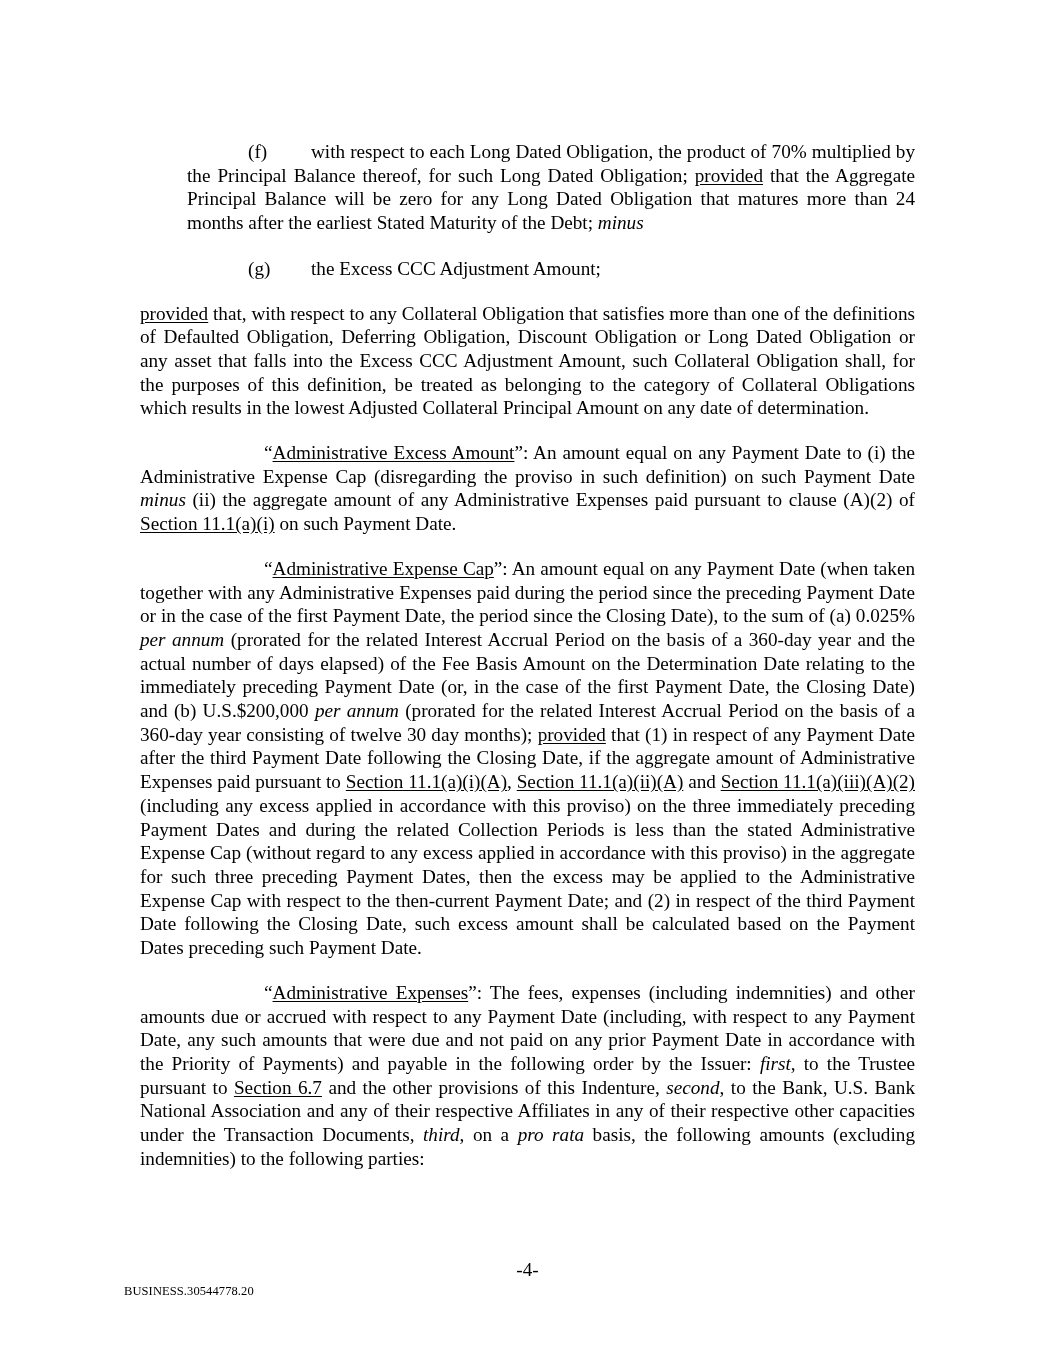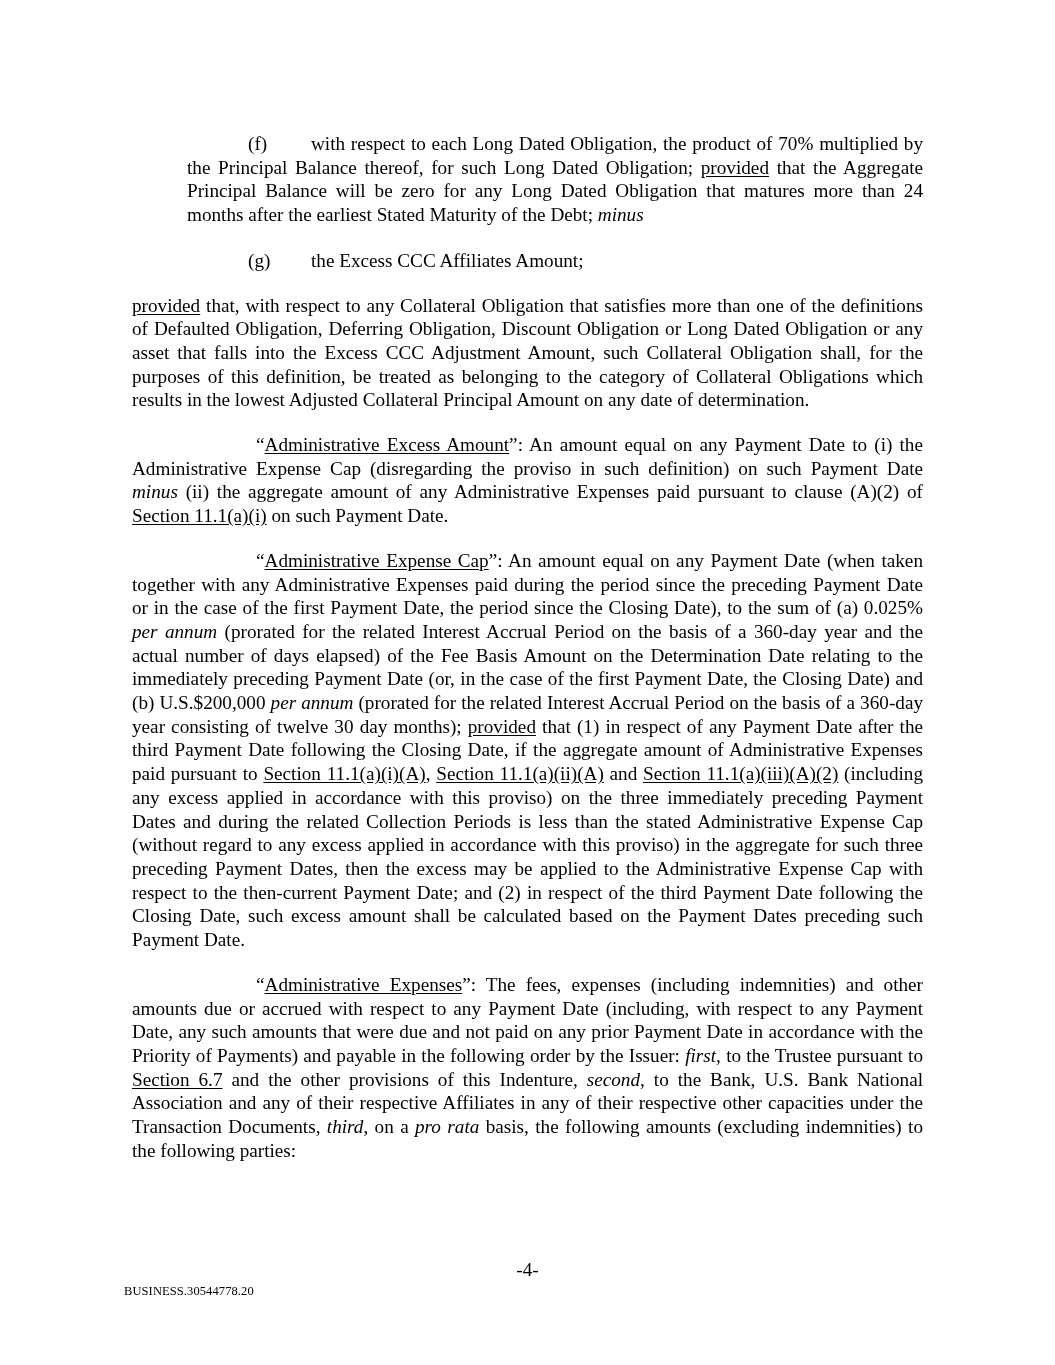--- a/index.html
+++ b/index.html
@@ -17,21 +17,21 @@
     }
     .page {
       position: absolute;
       left: 124px;
       top: 124px;
       width: 807px;
       font-size: 19.2px;
       line-height: 23.7px;
     }
     .para {
-      margin: 8px;
+      margin: 16px;
       text-align: justify;
     }
     .clause {
       margin-left: 63px;
       text-indent: 61px;
       position: relative;
     }
     .clause .label {
       display: inline-block;
       width: 63px;
@@ -67,21 +67,21 @@
       letter-spacing: 0.1px;
     }
   </style>
 </head>
 <body>
 
 <div class="page">
 
   <p class="para clause"><span class="label">(f)</span><span>with respect to each Long Dated Obligation, the product of 70% multiplied by the Principal Balance thereof, for such Long Dated Obligation; </span><u>provided</u><span> that the Aggregate Principal Balance will be zero for any Long Dated Obligation that matures more than 24 months after the earliest Stated Maturity of the Debt; </span><i>minus</i></p>
 
-  <p class="para clause-g"><span class="label">(g)</span><span>the Excess CCC Affiliates Amount;</span></p>
+  <p class="para clause-g"><span class="label">(g)</span><span>the Excess CCC Adjustment Amount;</span></p>
 
   <p class="para gap"><u>provided</u><span> that, with respect to any Collateral Obligation that satisfies more than one of the definitions of Defaulted Obligation, Deferring Obligation, Discount Obligation or Long Dated Obligation or any asset that falls into the Excess CCC Adjustment Amount, such Collateral Obligation shall, for the purposes of this definition, be treated as belonging to the category of Collateral Obligations which results in the lowest Adjusted Collateral Principal Amount on any date of determination.</span></p>
 
   <p class="para gap defn"><span>“</span><u>Administrative Excess Amount</u><span>”:  </span><span>An amount equal on any Payment Date to (i) the Administrative Expense Cap (disregarding the proviso in such definition) on such Payment Date </span><i>minus</i><span> (ii) the aggregate amount of any Administrative Expenses paid pursuant to clause (A)(2) of </span><u>Section 11.1(a)(i)</u><span> on such Payment Date.</span></p>
 
   <p class="para gap defn"><span>“</span><u>Administrative Expense Cap</u><span>”:  </span><span>An amount equal on any Payment Date (when taken together with any Administrative Expenses paid during the period since the preceding Payment Date or in the case of the first Payment Date, the period since the Closing Date), to the sum of (a) 0.025% </span><i>per annum</i><span> (prorated for the related Interest Accrual Period on the basis of a 360-day year and the actual number of days elapsed) of the Fee Basis Amount on the Determination Date relating to the immediately preceding Payment Date (or, in the case of the first Payment Date, the Closing Date) and (b) U.S.$200,000 </span><i>per annum</i><span> (prorated for the related Interest Accrual Period on the basis of a 360-day year consisting of twelve 30 day months); </span><u>provided</u><span> that (1) in respect of any Payment Date after the third Payment Date following the Closing Date, if the aggregate amount of Administrative Expenses paid pursuant to </span><u>Section 11.1(a)(i)(A)</u><span>, </span><u>Section 11.1(a)(ii)(A)</u><span> and </span><u>Section 11.1(a)(iii)(A)(2)</u><span> (including any excess applied in accordance with this proviso) on the three immediately preceding Payment Dates and during the related Collection Periods is less than the stated Administrative Expense Cap (without regard to any excess applied in accordance with this proviso) in the aggregate for such three preceding Payment Dates, then the excess may be applied to the Administrative Expense Cap with respect to the then-current Payment Date; and (2) in respect of the third Payment Date following the Closing Date, such excess amount shall be calculated based on the Payment Dates preceding such Payment Date.</span></p>
 
   <p class="para gap defn"><span>“</span><u>Administrative Expenses</u><span>”:  </span><span>The fees, expenses (including indemnities) and other amounts due or accrued with respect to any Payment Date (including, with respect to any Payment Date, any such amounts that were due and not paid on any prior Payment Date in accordance with the Priority of Payments) and payable in the following order by the Issuer:  </span><i>first</i><span>, to the Trustee pursuant to </span><u>Section 6.7</u><span> and the other provisions of this Indenture, </span><i>second</i><span>, to the Bank, U.S. Bank National Association and any of their respective Affiliates in any of their respective other capacities under the Transaction Documents, </span><i>third</i><span>, on a </span><i>pro rata</i><span> basis, the following amounts (excluding indemnities) to the following parties:</span></p>
 
 </div>

